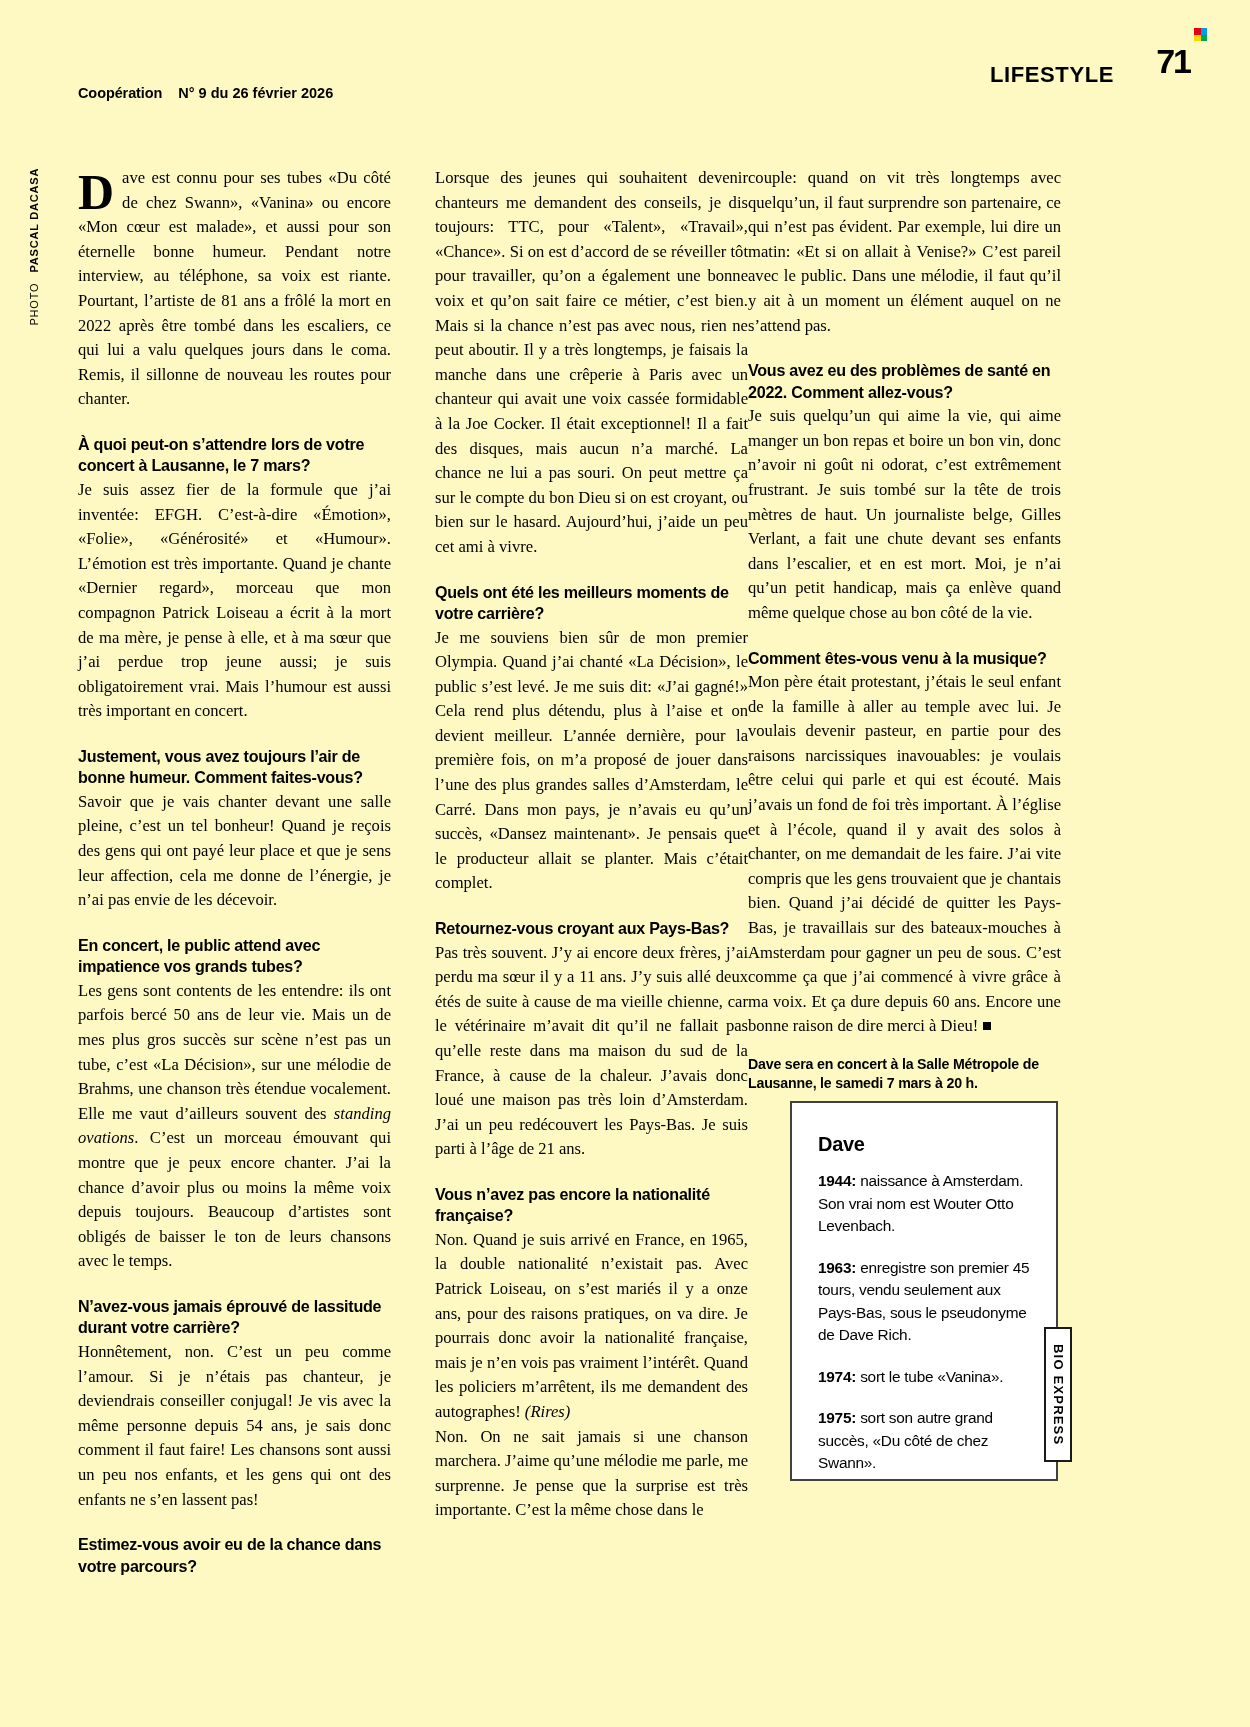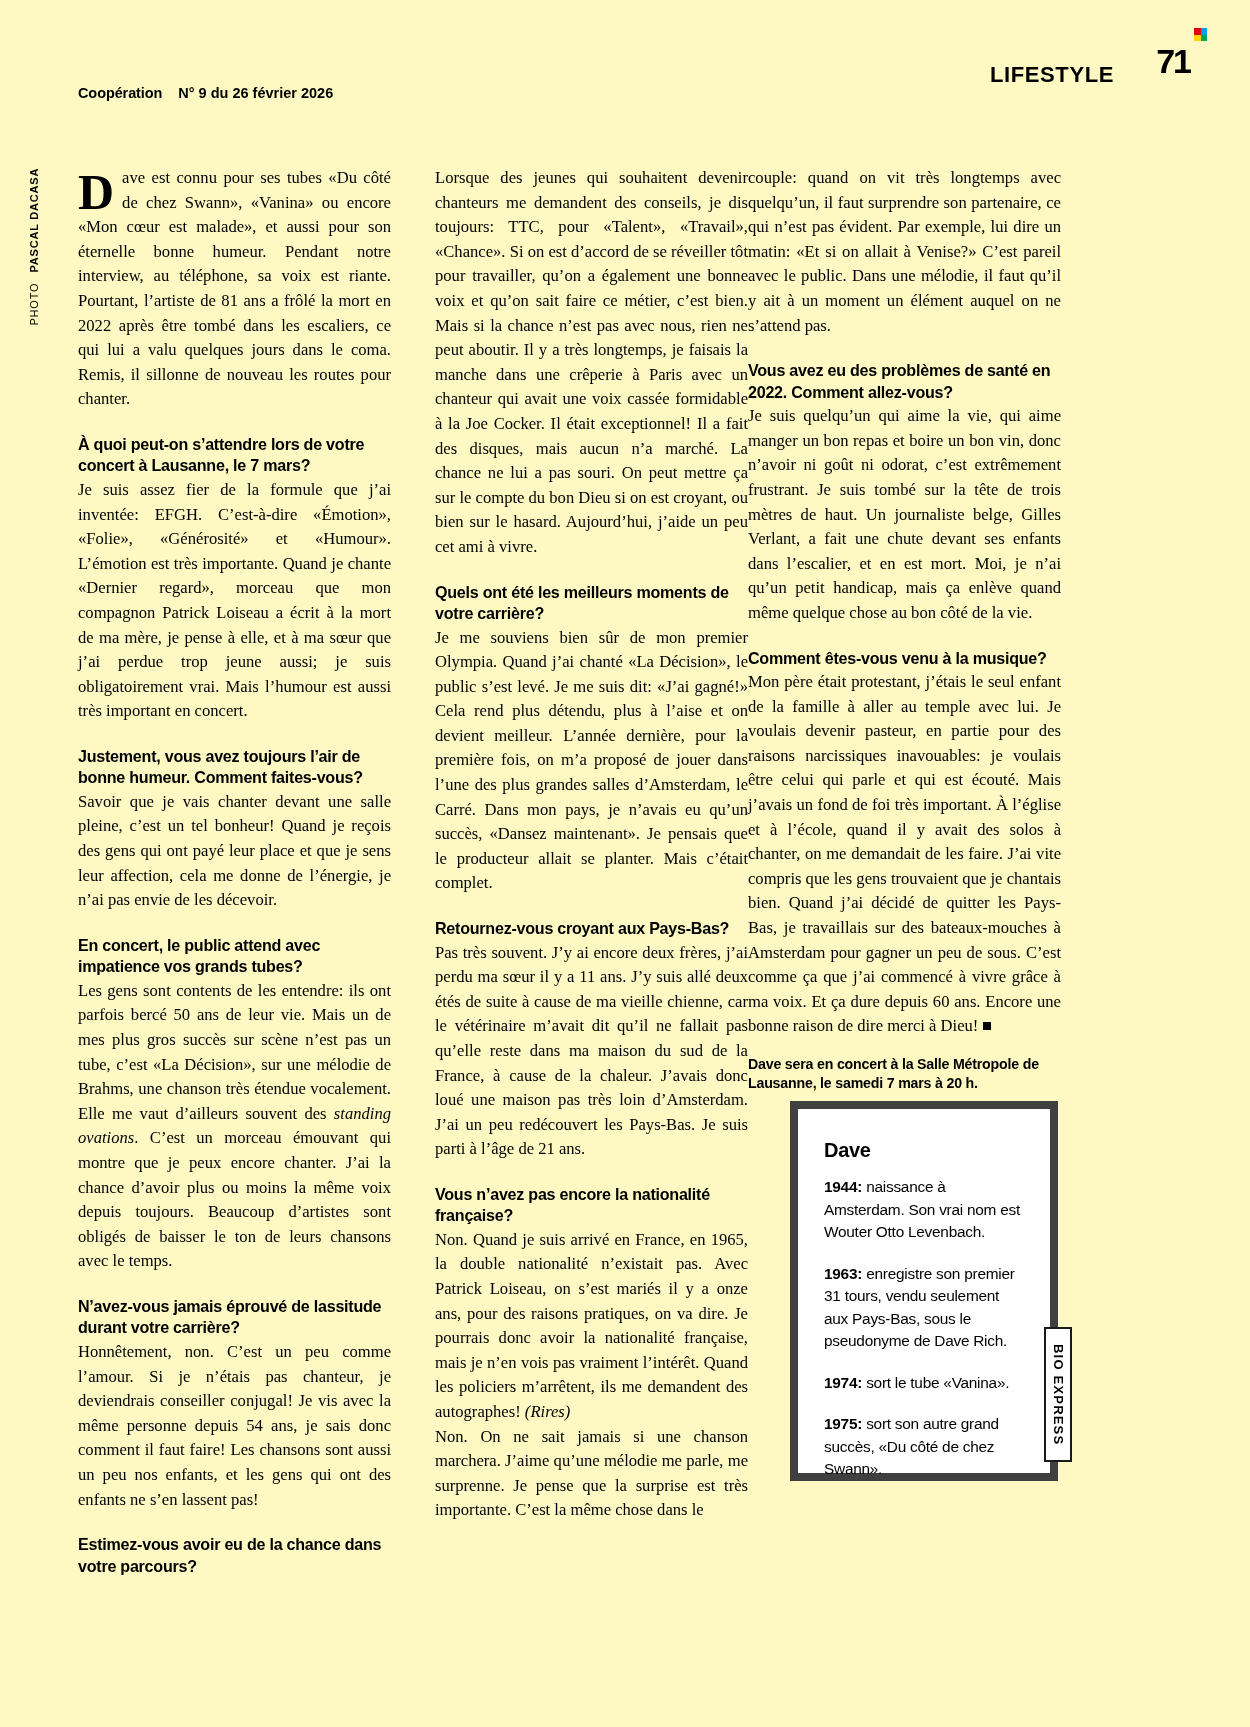--- a/index.html
+++ b/index.html
@@ -165,21 +165,21 @@
     margin-top: 16px !important;
   }
 
   
   #bio-box {
     position: absolute;
     left: 790px;
     top: 1101px;
     width: 268px;
     height: 380px;
-    border: 8px solid #404040;
+    border: 2px solid #404040;
     box-sizing: border-box;
     background: #fff;
   }
   #bio-inner {
     padding: 30px 26px 10px 26px;
     font-family: "Liberation Sans", sans-serif;
   }
   #bio-title {
     font-family: "Liberation Sans", sans-serif;
     font-weight: bold;
@@ -297,21 +297,21 @@
   </div>
 
   <div id="bio-box">
     <div id="bio-inner">
       <h3 id="bio-title">Dave</h3>
 
       <p class="bio-entry">
         <span class="bio-year">1944:</span><span> naissance à Amsterdam. Son vrai nom est Wouter Otto Levenbach.</span>
       </p>
       <p class="bio-entry">
-        <span class="bio-year">1963:</span><span> enregistre son premier 31 tours, vendu seulement aux Pays-Bas, sous le pseudonyme de Dave Rich.</span>
+        <span class="bio-year">1963:</span><span> enregistre son premier 45 tours, vendu seulement aux Pays-Bas, sous le pseudonyme de Dave Rich.</span>
       </p>
       <p class="bio-entry">
         <span class="bio-year">1974:</span><span> sort le tube «Vanina».</span>
       </p>
       <p class="bio-entry">
         <span class="bio-year">1975:</span><span> sort son autre grand succès, «Du côté de chez Swann».</span>
       </p>
     </div>
   </div>
 

